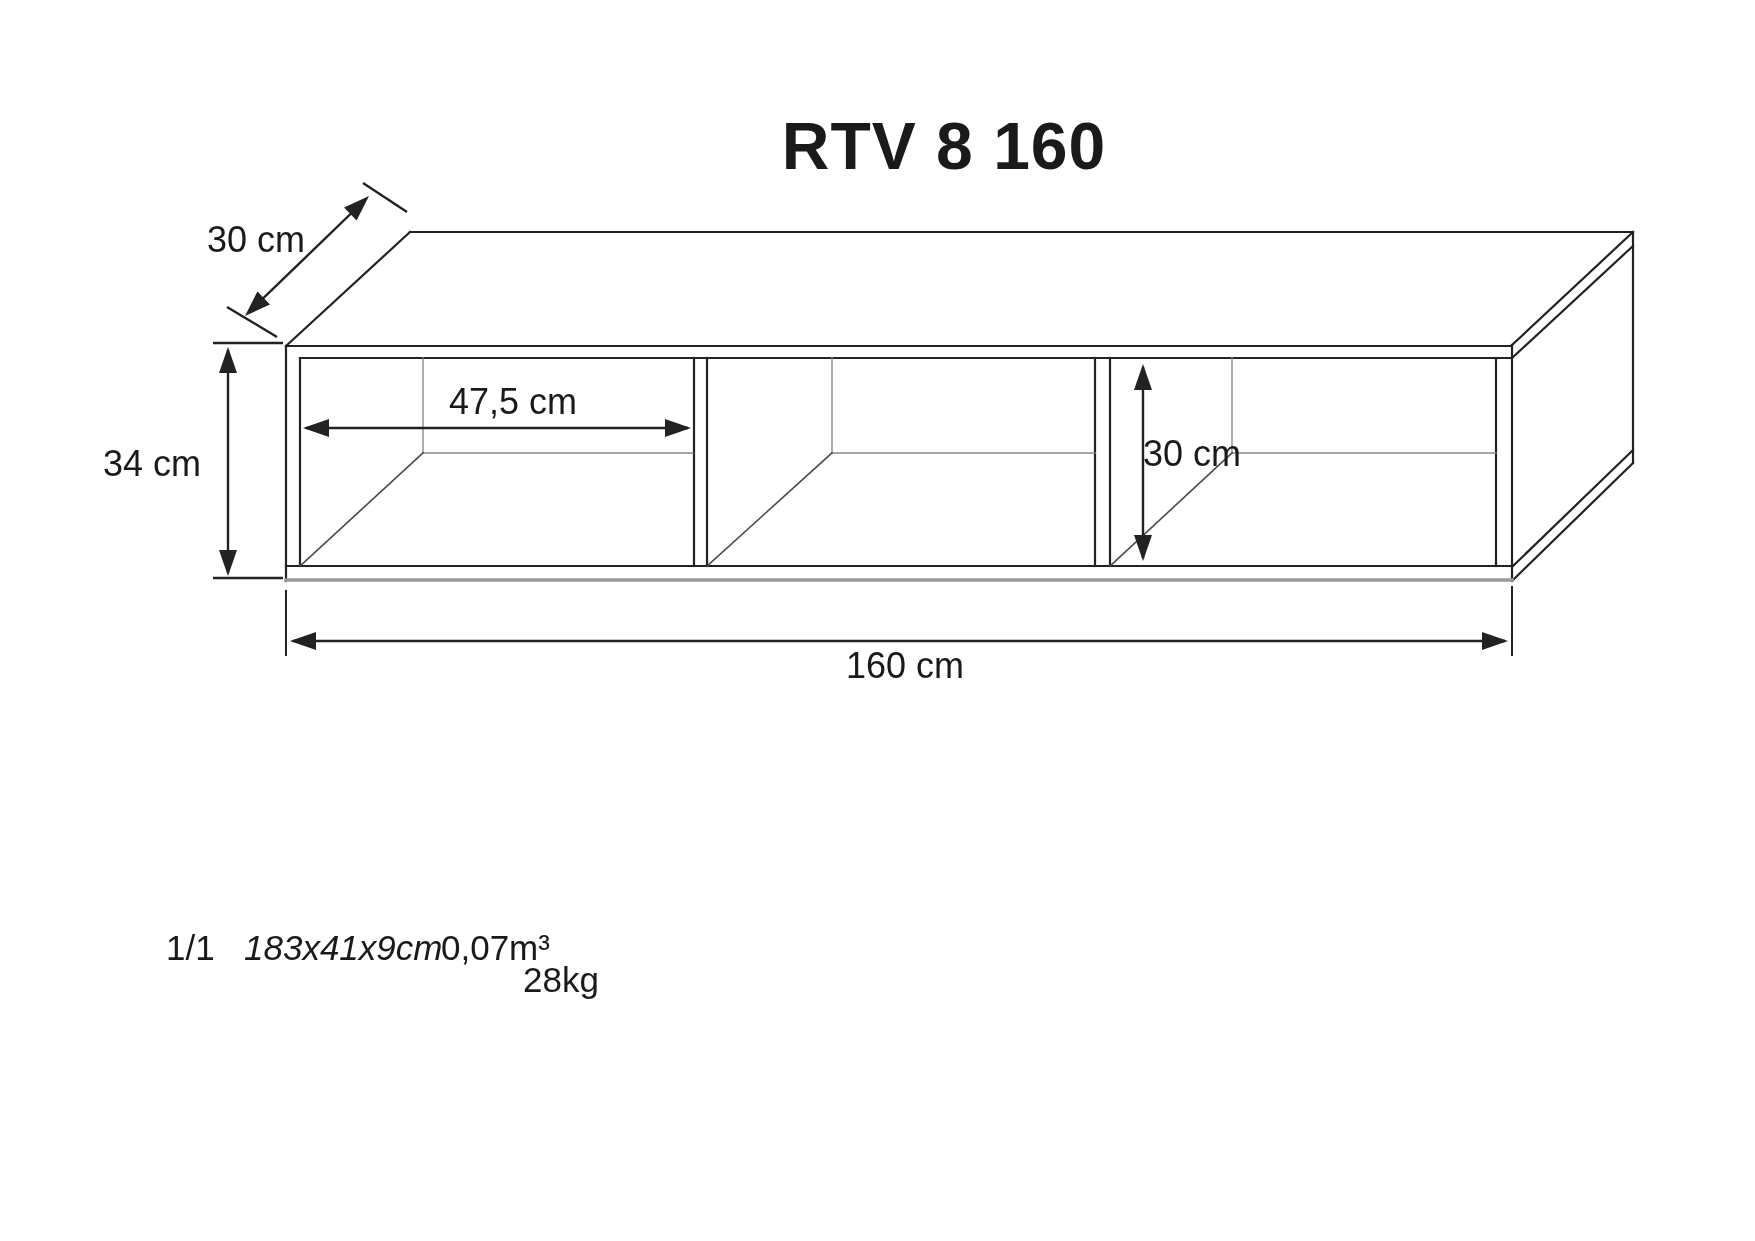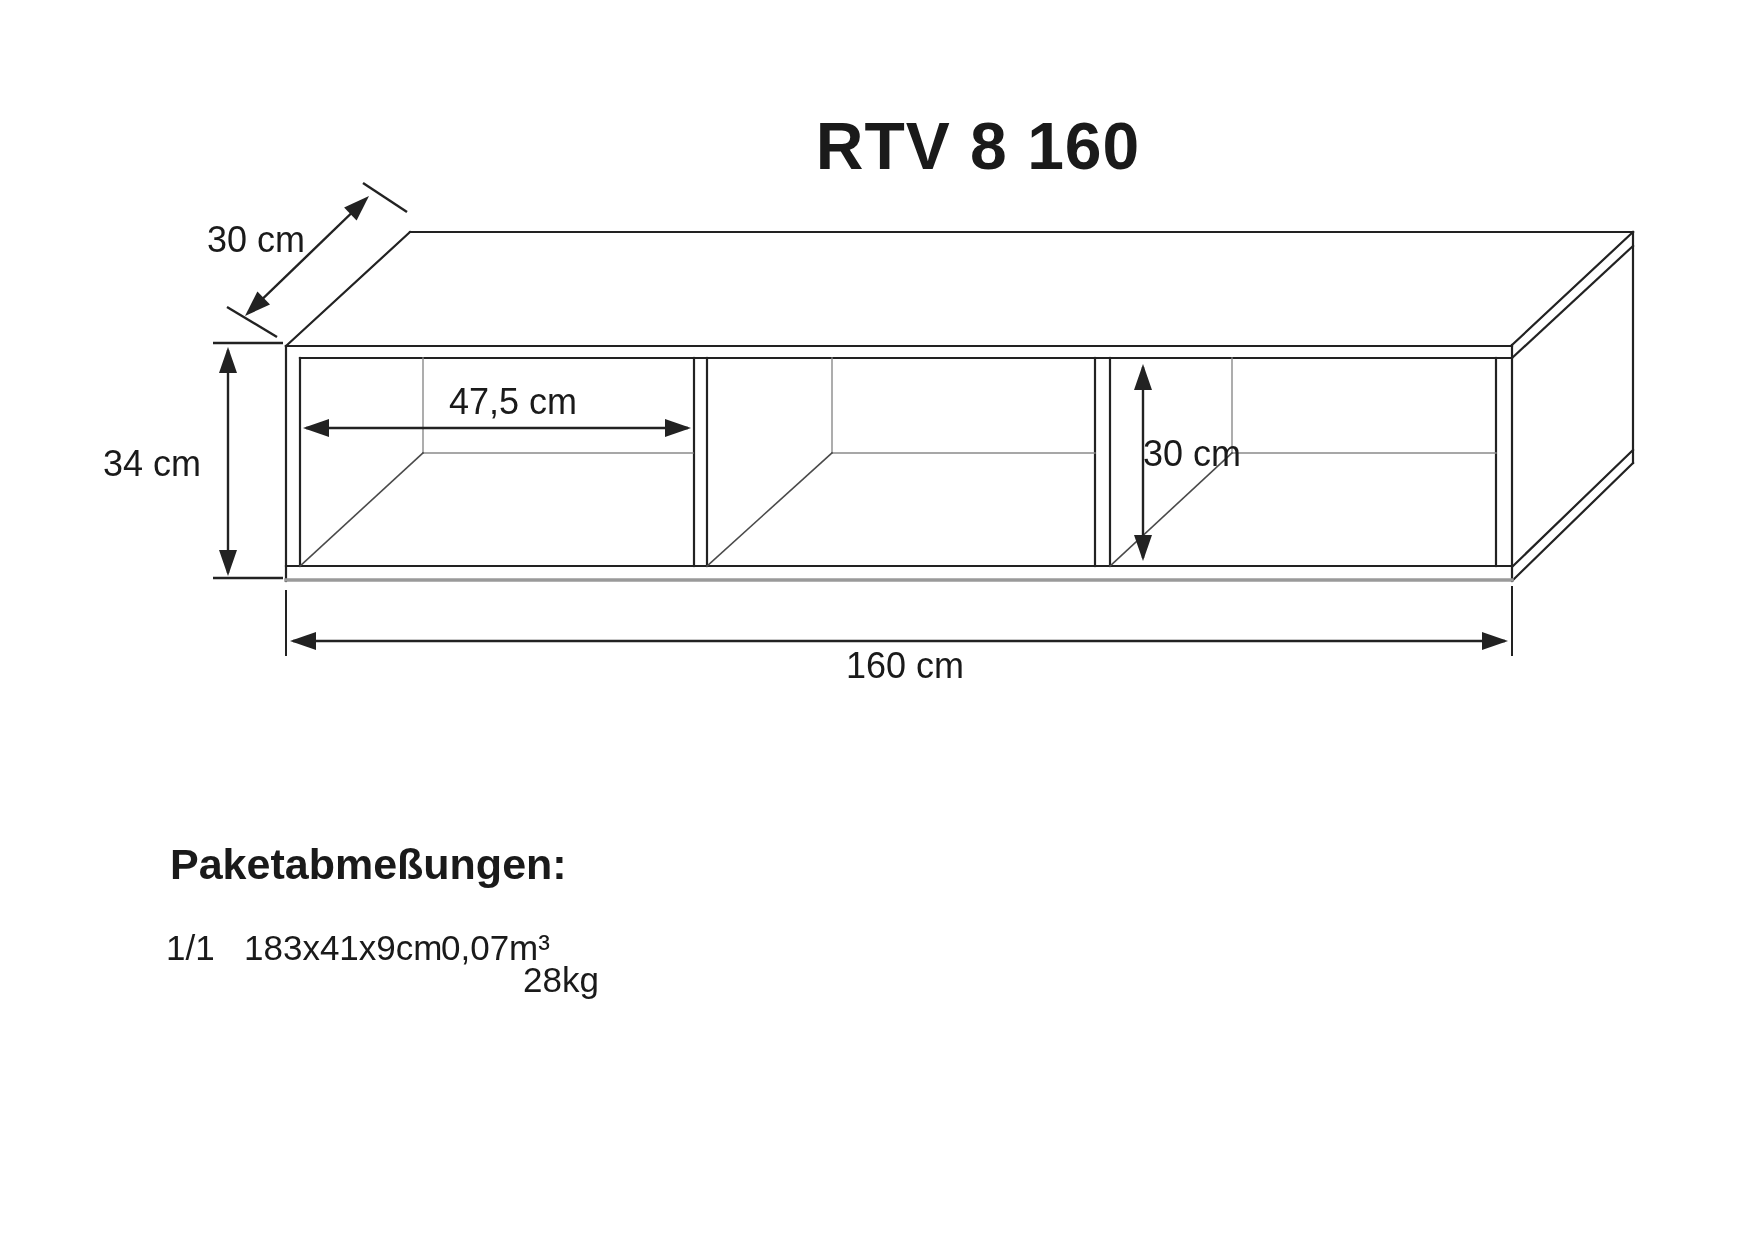--- a/index.html
+++ b/index.html
@@ -11,21 +11,21 @@
     position: relative;
     width: 1755px;
     height: 1241px;
     background: #ffffff;
     font-family: "Liberation Sans", "DejaVu Sans", sans-serif;
     color: #1a1a1a;
     overflow: hidden;
   }
   .title {
     position: absolute;
-    left: 628px;
+    left: 594px;
     top: 108px;
     width: 700px;
     text-align: center;
     font-size: 66px;
     font-weight: bold;
     letter-spacing: 1px;
     white-space: nowrap;
   }
   .diagram-svg {
     position: absolute;
@@ -52,21 +52,21 @@
     width: 100%;
     height: 45px;
     font-size: 35px;
   }
   .pkg-row span {
     position: absolute;
     top: 0;
     white-space: nowrap;
   }
   .pkg-count  { left: 166px; }
-  .pkg-size   { left: 244px; }
+  .pkg-size   { left: 244px; font-style: italic; }
   .pkg-volume { left: 413px; margin-left: 28px; }
   .pkg-weight { left: 523px; margin-top: 32px; }
 </style>
 </head>
 <body>
 
 <div class="page">
 
   <div class="title">RTV 8 160</div>
 
@@ -150,21 +150,20 @@
     <g stroke="#222222" fill="#222222">
       <line x1="286" y1="590" x2="286" y2="656" stroke-width="2"></line>
       <line x1="1512" y1="586" x2="1512" y2="656" stroke-width="2"></line>
       <line x1="293" y1="641" x2="1505" y2="641" stroke-width="2.4"></line>
       <polygon points="290,641 316,632 316,650" stroke="none"></polygon>
       <polygon points="1508,641 1482,632 1482,650" stroke="none"></polygon>
       <text class="dim-label" x="905" y="678" text-anchor="middle" stroke="none">160 cm</text>
     </g>
   </svg>
 
-  <div class="pkg-heading">Paketabmeßungen:</div>
 
   <div class="pkg-row">
     <span class="pkg-count">1/1</span>
     <span class="pkg-size">183x41x9cm</span>
     <span class="pkg-volume">0,07m³</span>
     <span class="pkg-weight">28kg</span>
   </div>
 
 </div>
 

